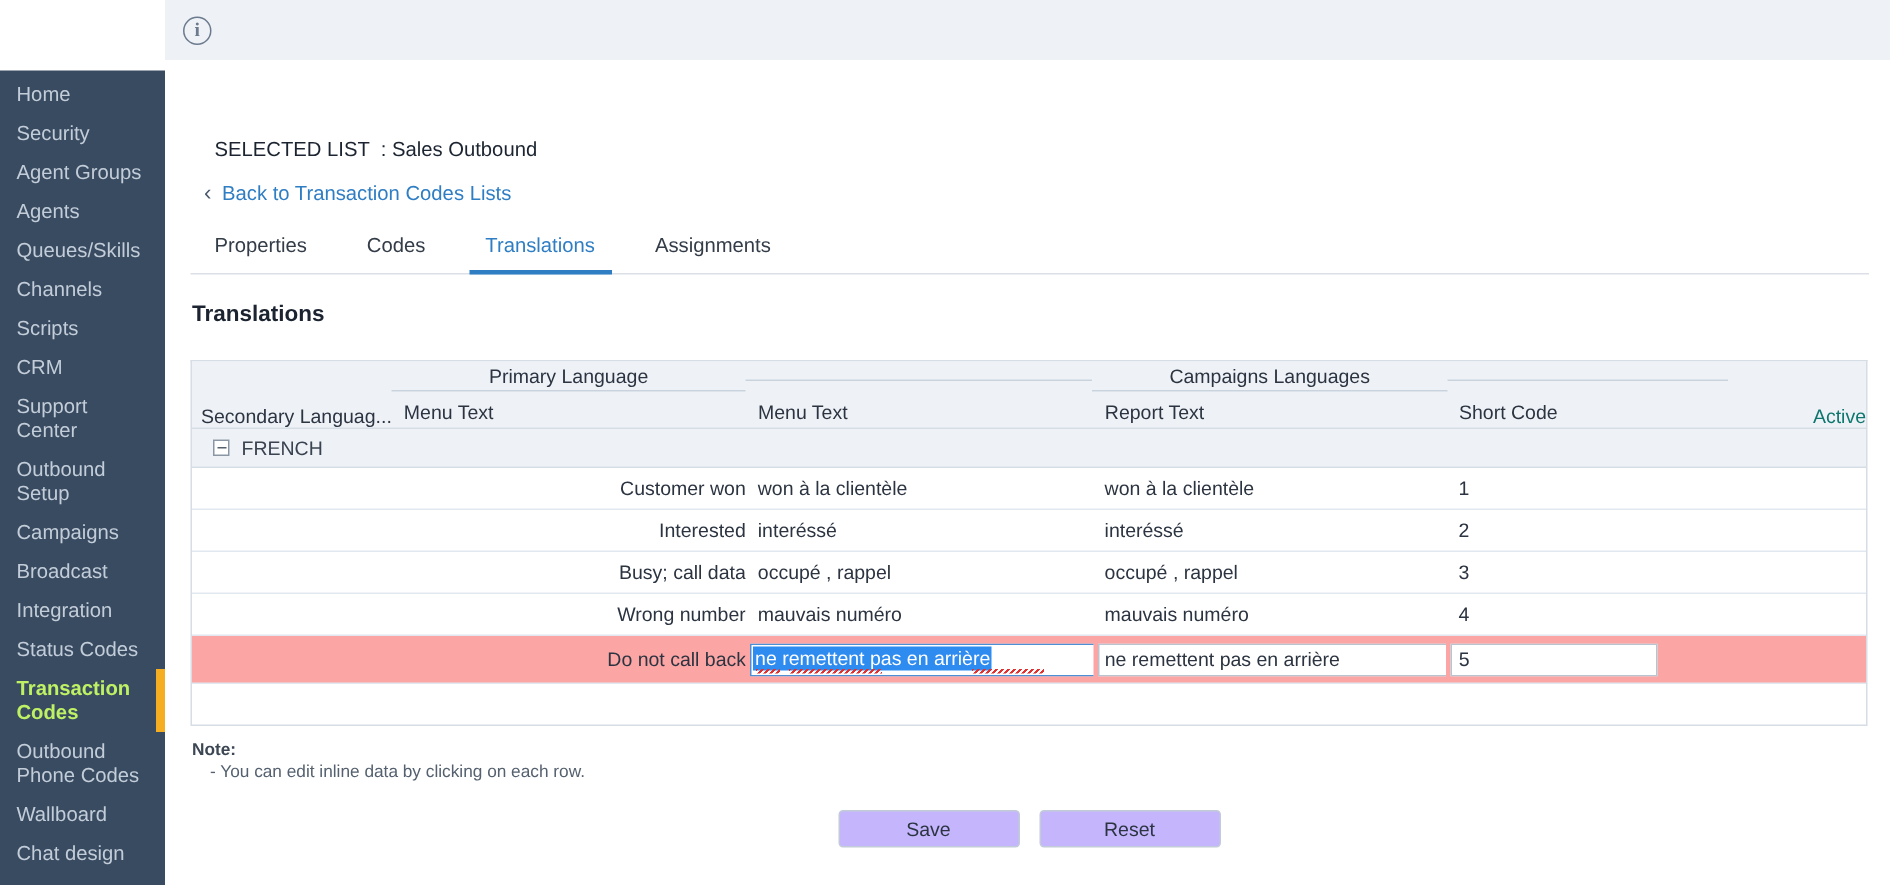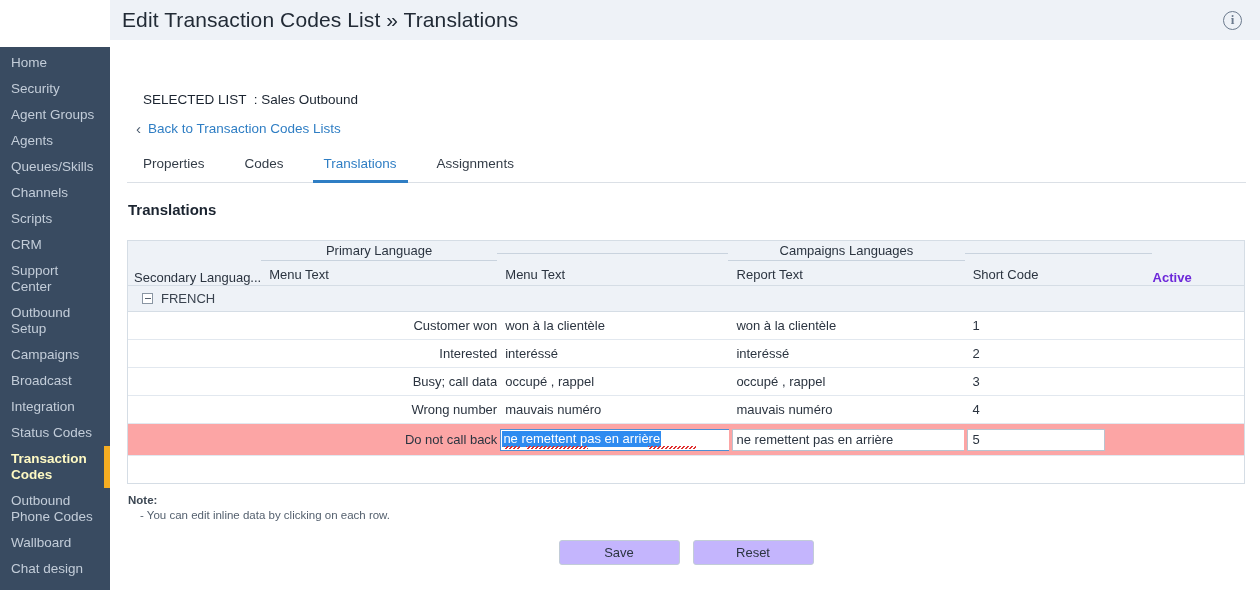--- a/index.html
+++ b/index.html
@@ -31,21 +31,21 @@
   .nav-item {
     position: relative;
     color: #c3cdd9;
     font-size: 13.5px;
     line-height: 16px;
     padding: 5px 9px 5px 11px;
     cursor: pointer;
     white-space: normal;
   }
   .nav-item.active {
-    color: #fef9c3;
+    color: #bef264;
     font-weight: bold;
   }
   .nav-item.active::after {
     content: "";
     position: absolute;
     right: 0; top: 0; bottom: 0;
     width: 6px;
     background: #f5ad22;
   }
 
@@ -179,24 +179,23 @@
     padding: 0 0 3px 8px;
   }
   .sec-label {
     font-size: 13px;
     color: #2b3440;
     padding-left: 6px;
     white-space: nowrap;
   }
   .active-label {
     font-size: 13px;
-    color: #6d28d9;
-    text-align: left;
+    color: #0f766e;
+    text-align: right;
     width: 100%;
-    font-weight: bold;
   }
 
   .group-row {
     display: flex;
     align-items: center;
     height: 27px;
     background: #eef2f7;
     border-top: 1px solid #d5dde5;
     border-bottom: 1px solid #d5dde5;
     padding-left: 14px;
@@ -338,21 +337,20 @@
     <div class="nav-item"><span>Status Codes</span></div>
     <div class="nav-item active"><span>Transaction Codes</span></div>
     <div class="nav-item"><span>Outbound Phone Codes</span></div>
     <div class="nav-item"><span>Wallboard</span></div>
     <div class="nav-item"><span>Chat design</span></div>
   </nav>
 
   <main id="content">
 
     <div id="topbar">
-      <div id="page-title">Edit Transaction Codes List » Translations</div>
       <div class="info-icon">i</div>
     </div>
 
     <div id="body-area">
 
       <div id="selected-list">SELECTED LIST  : Sales Outbound</div>
 
       <div id="back-link-row">
         <span class="chevron-left">‹</span>
         <span id="back-link">Back to Transaction Codes Lists</span>

